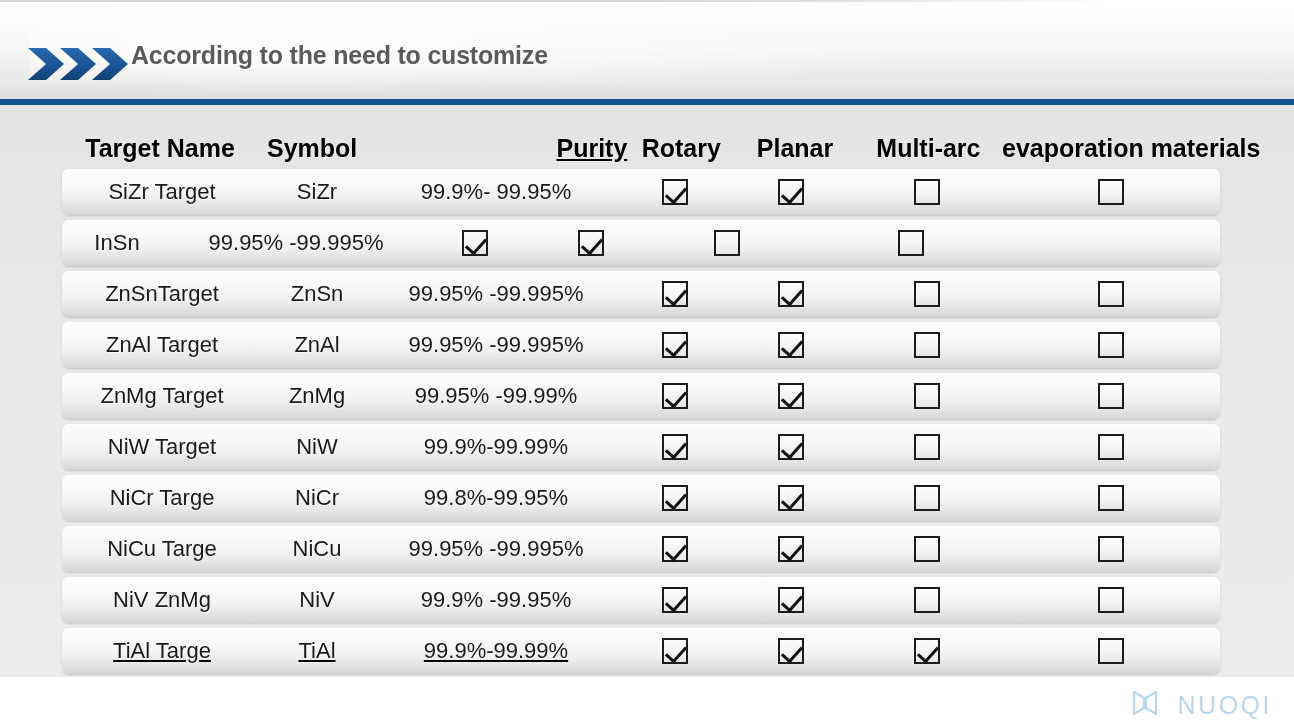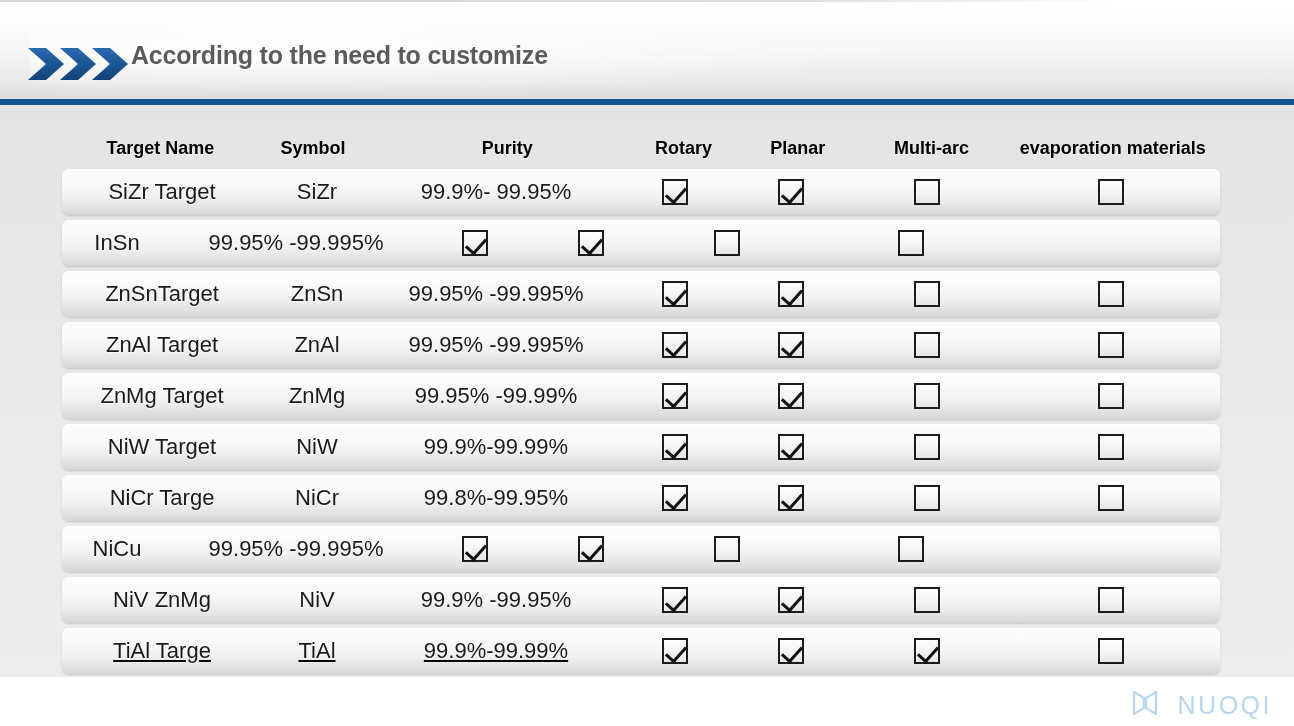--- a/index.html
+++ b/index.html
@@ -108,21 +108,21 @@
     top: 117px;
     width: 1158px;
   }
 
   .thead-row {
     display: flex;
     align-items: flex-end;
     height: 44px;
   }
   .th {
-    font-size: 18px;
+    font-size: 25px;
     font-weight: bold;
     color: #000000;
     text-align: center;
     white-space: nowrap;
     line-height: 26px;
     text-shadow: 0.5px 0.5px 0 rgba(255,255,255,0.55);
   }
 
   
   .c-name  { width: 200px; }
@@ -240,21 +240,21 @@
   <div id="header-rule"></div>
 
   <div id="content-bg"></div>
   <div id="content-bg-fade"></div>
 
   <div id="target-table">
 
     <div class="thead-row">
       <div class="th c-name">Target Name</div>
       <div class="th c-sym">Symbol</div>
-      <div class="th c-pur" style="text-align:center;padding-left:18px;">Purity</div>
+      <div class="th c-pur" style="text-align:right;padding-left:18px;text-decoration:underline;">Purity</div>
       <div class="th c-rot">Rotary</div>
       <div class="th c-pla">Planar</div>
       <div class="th c-mul">Multi-arc</div>
       <div class="th c-eva">evaporation materials</div>
     </div>
 
     <div class="tbody" id="table-body">
         <div class="trow">
           <div class="td c-name">SiZr Target</div>
           <div class="td c-sym">SiZr</div>
@@ -311,20 +311,21 @@
         <div class="trow">
           <div class="td c-name">NiCr Targe</div>
           <div class="td c-sym">NiCr</div>
           <div class="td c-pur">99.8%-99.95%</div>
           <div class="td c-rot"><span class="cbox checked"></span></div>
           <div class="td c-pla"><span class="cbox checked"></span></div>
           <div class="td c-mul"><span class="cbox"></span></div>
           <div class="td c-eva"><span class="cbox"></span></div>
         </div>
         <div class="trow">
+          <div class="td c-name">NiCu Targe</div>
           <div class="td c-sym">NiCu</div>
           <div class="td c-pur">99.95% -99.995%</div>
           <div class="td c-rot"><span class="cbox checked"></span></div>
           <div class="td c-pla"><span class="cbox checked"></span></div>
           <div class="td c-mul"><span class="cbox"></span></div>
           <div class="td c-eva"><span class="cbox"></span></div>
         </div>
         <div class="trow">
           <div class="td c-name">NiV ZnMg</div>
           <div class="td c-sym">NiV</div>

